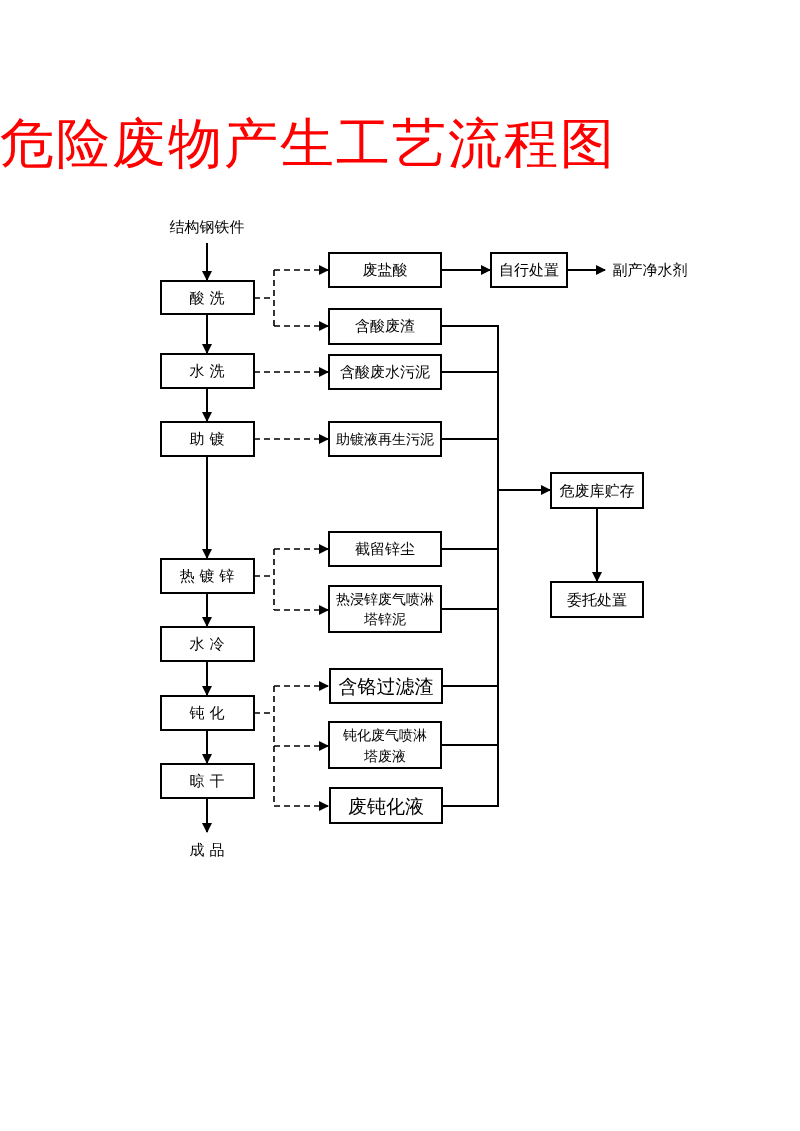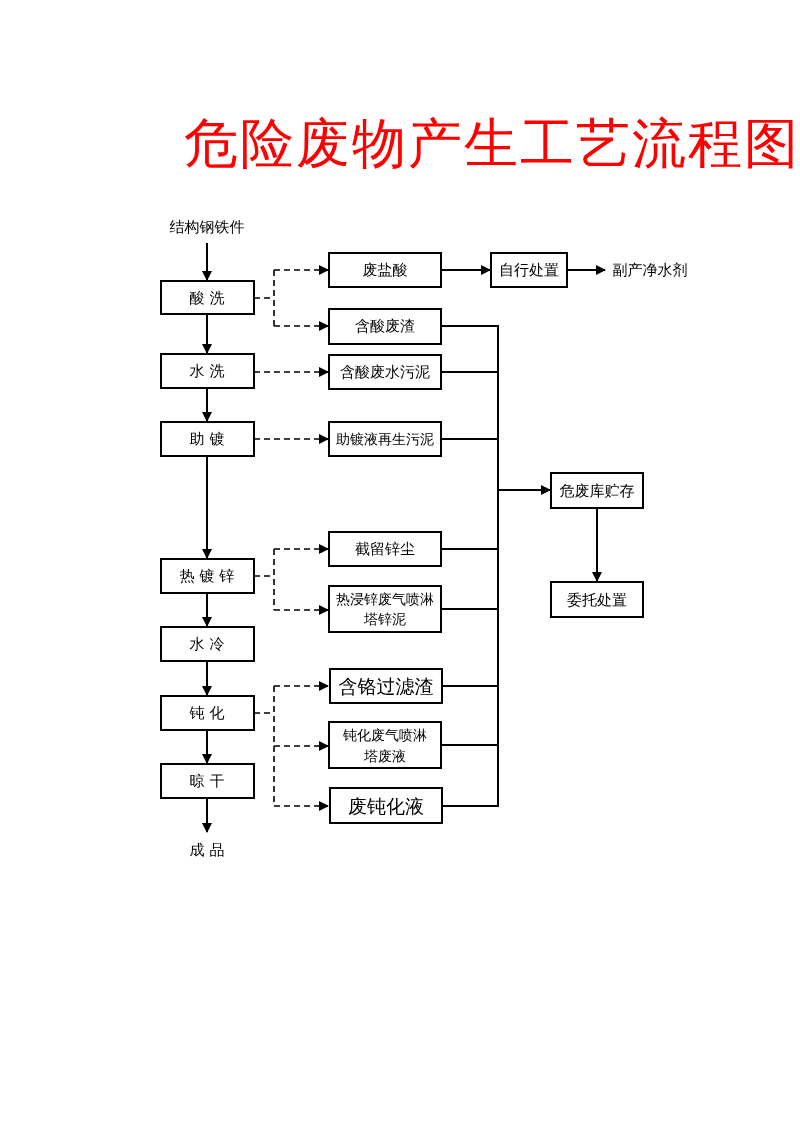--- a/index.html
+++ b/index.html
@@ -1,17 +1,17 @@
 <!DOCTYPE html>
 <html><head>
 <meta charset="utf-8">
 <style>
   html,body{margin:0;padding:0;background:#fff;}
   body{width:800px;height:1131px;position:relative;overflow:hidden;font-family:"DejaVu Sans",sans-serif;}
-  #title{position:absolute;left:0;top:108px;width:800px;text-align:right;color:#ff0000;font-size:54px;letter-spacing:2px;font-family:"DejaVu Sans",sans-serif;}
+  #title{position:absolute;left:0;top:108px;width:800px;text-align:left;color:#ff0000;font-size:54px;letter-spacing:2px;font-family:"DejaVu Sans",sans-serif;}
   svg{position:absolute;left:0;top:0;}
   .box{fill:#fff;stroke:#000;stroke-width:2;}
   .solid{stroke:#000;stroke-width:2;fill:none;}
   .dash{stroke:#000;stroke-width:1.6;fill:none;stroke-dasharray:6,4;}
   .lbl{font-family:"DejaVu Serif",serif;font-size:15px;fill:#000;text-anchor:middle;dominant-baseline:central;}
   .lbl.big{font-size:19px;}
   .lbl.plain{font-family:"DejaVu Sans",sans-serif;}
 </style>
 </head>
 <body>

